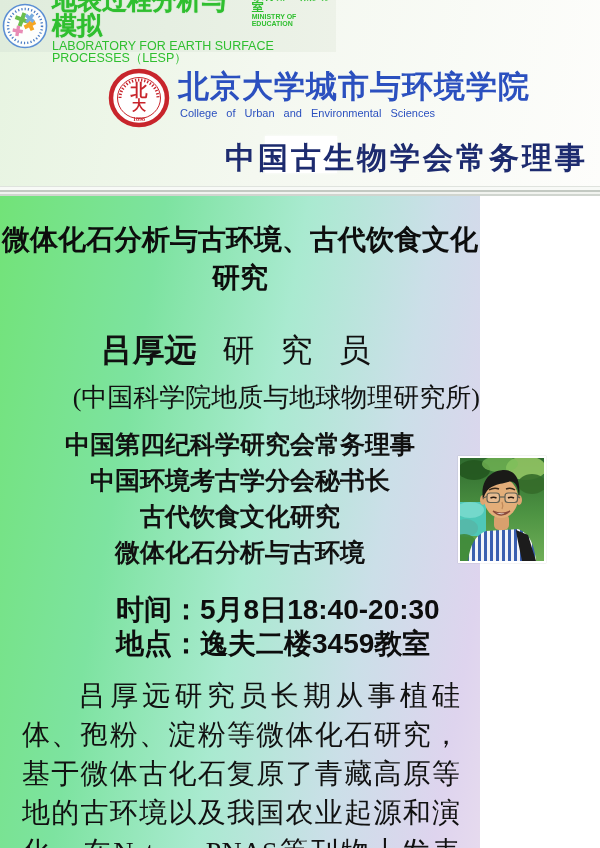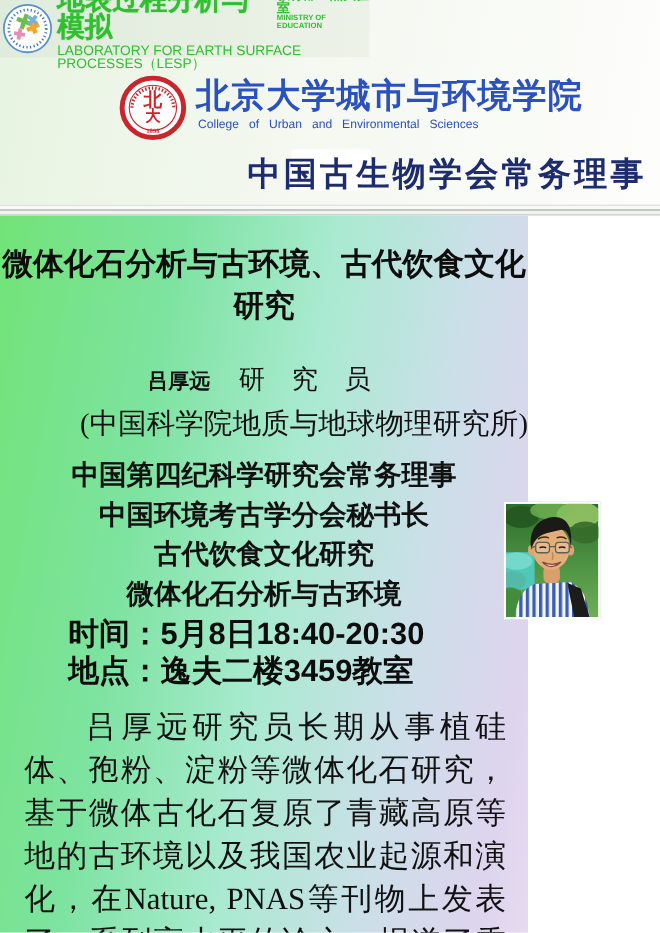--- a/index.html
+++ b/index.html
@@ -43,31 +43,31 @@
 
   
   .main{position:absolute;top:196px;left:0;width:480px;height:652px;
     background:linear-gradient(100deg,#72e378 0%,#7de3a0 28%,#a9ead0 52%,
       #cbdfe8 74%,#ded4ee 92%,#e6daee 100%);}
 
   .lecture-title{margin-top:25px;text-align:center;font-weight:bold;font-size:28px;
     color:#0d0d0d;letter-spacing:0px;}
 
   .speaker-line{margin-top:32px;text-align:center;}
-  .speaker-name{font-weight:bold;font-size:19px;color:#111;}
+  .speaker-name{font-weight:bold;font-size:32px;color:#111;}
   .speaker-title{font-family:"Liberation Serif","DejaVu Serif",serif;
-    font-size:24px;color:#111;letter-spacing:9px;margin-left:26px;}
+    font-size:32px;color:#111;letter-spacing:9px;margin-left:26px;}
   .affiliation{margin-top:7px;text-align:right;
     font-family:"Liberation Serif","DejaVu Serif",serif;font-size:26px;color:#111;}
 
   .credentials{margin-top:12px;text-align:center;
     font-family:"Liberation Serif","DejaVu Serif",serif;font-size:25px;color:#111;
     line-height:36px;font-weight:bold;}
 
-  .when-where{padding-left:62px;font-weight:bold;font-size:28px;
+  .when-where{margin-top:22px;padding-left:116px;font-weight:bold;font-size:28px;
     color:#0d0d0d;line-height:34px;}
 
   .bio{margin:15px 20px 0 22px;font-family:"Liberation Serif","DejaVu Serif",serif;
     font-size:28px;color:#111;line-height:39px;text-align:justify;text-indent:2em;}
 
   .photo-frame{position:absolute;left:458px;top:260px;width:88px;height:107px;
     background:#fff;padding:0;box-shadow:0 0 1px rgba(0,0,0,.25);}
   .photo-frame svg{display:block;margin:2px;}
 </style>
 </head>

